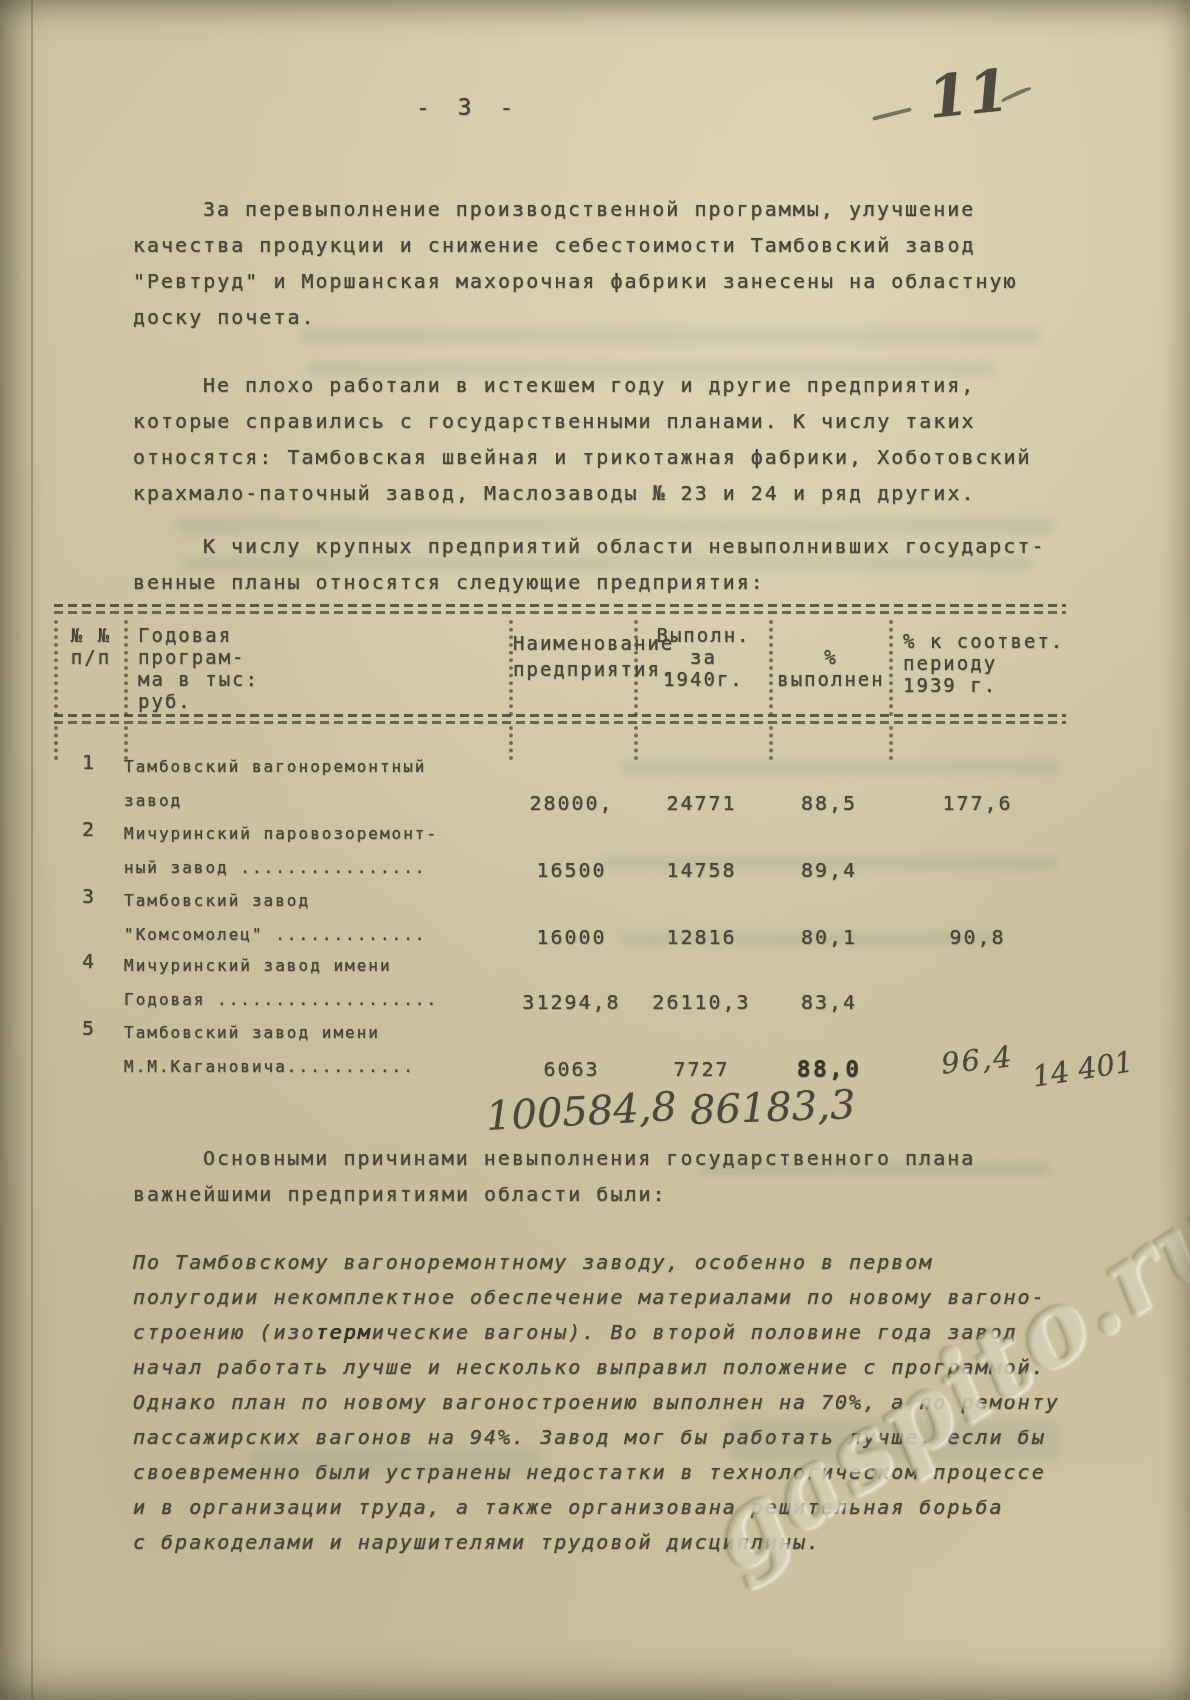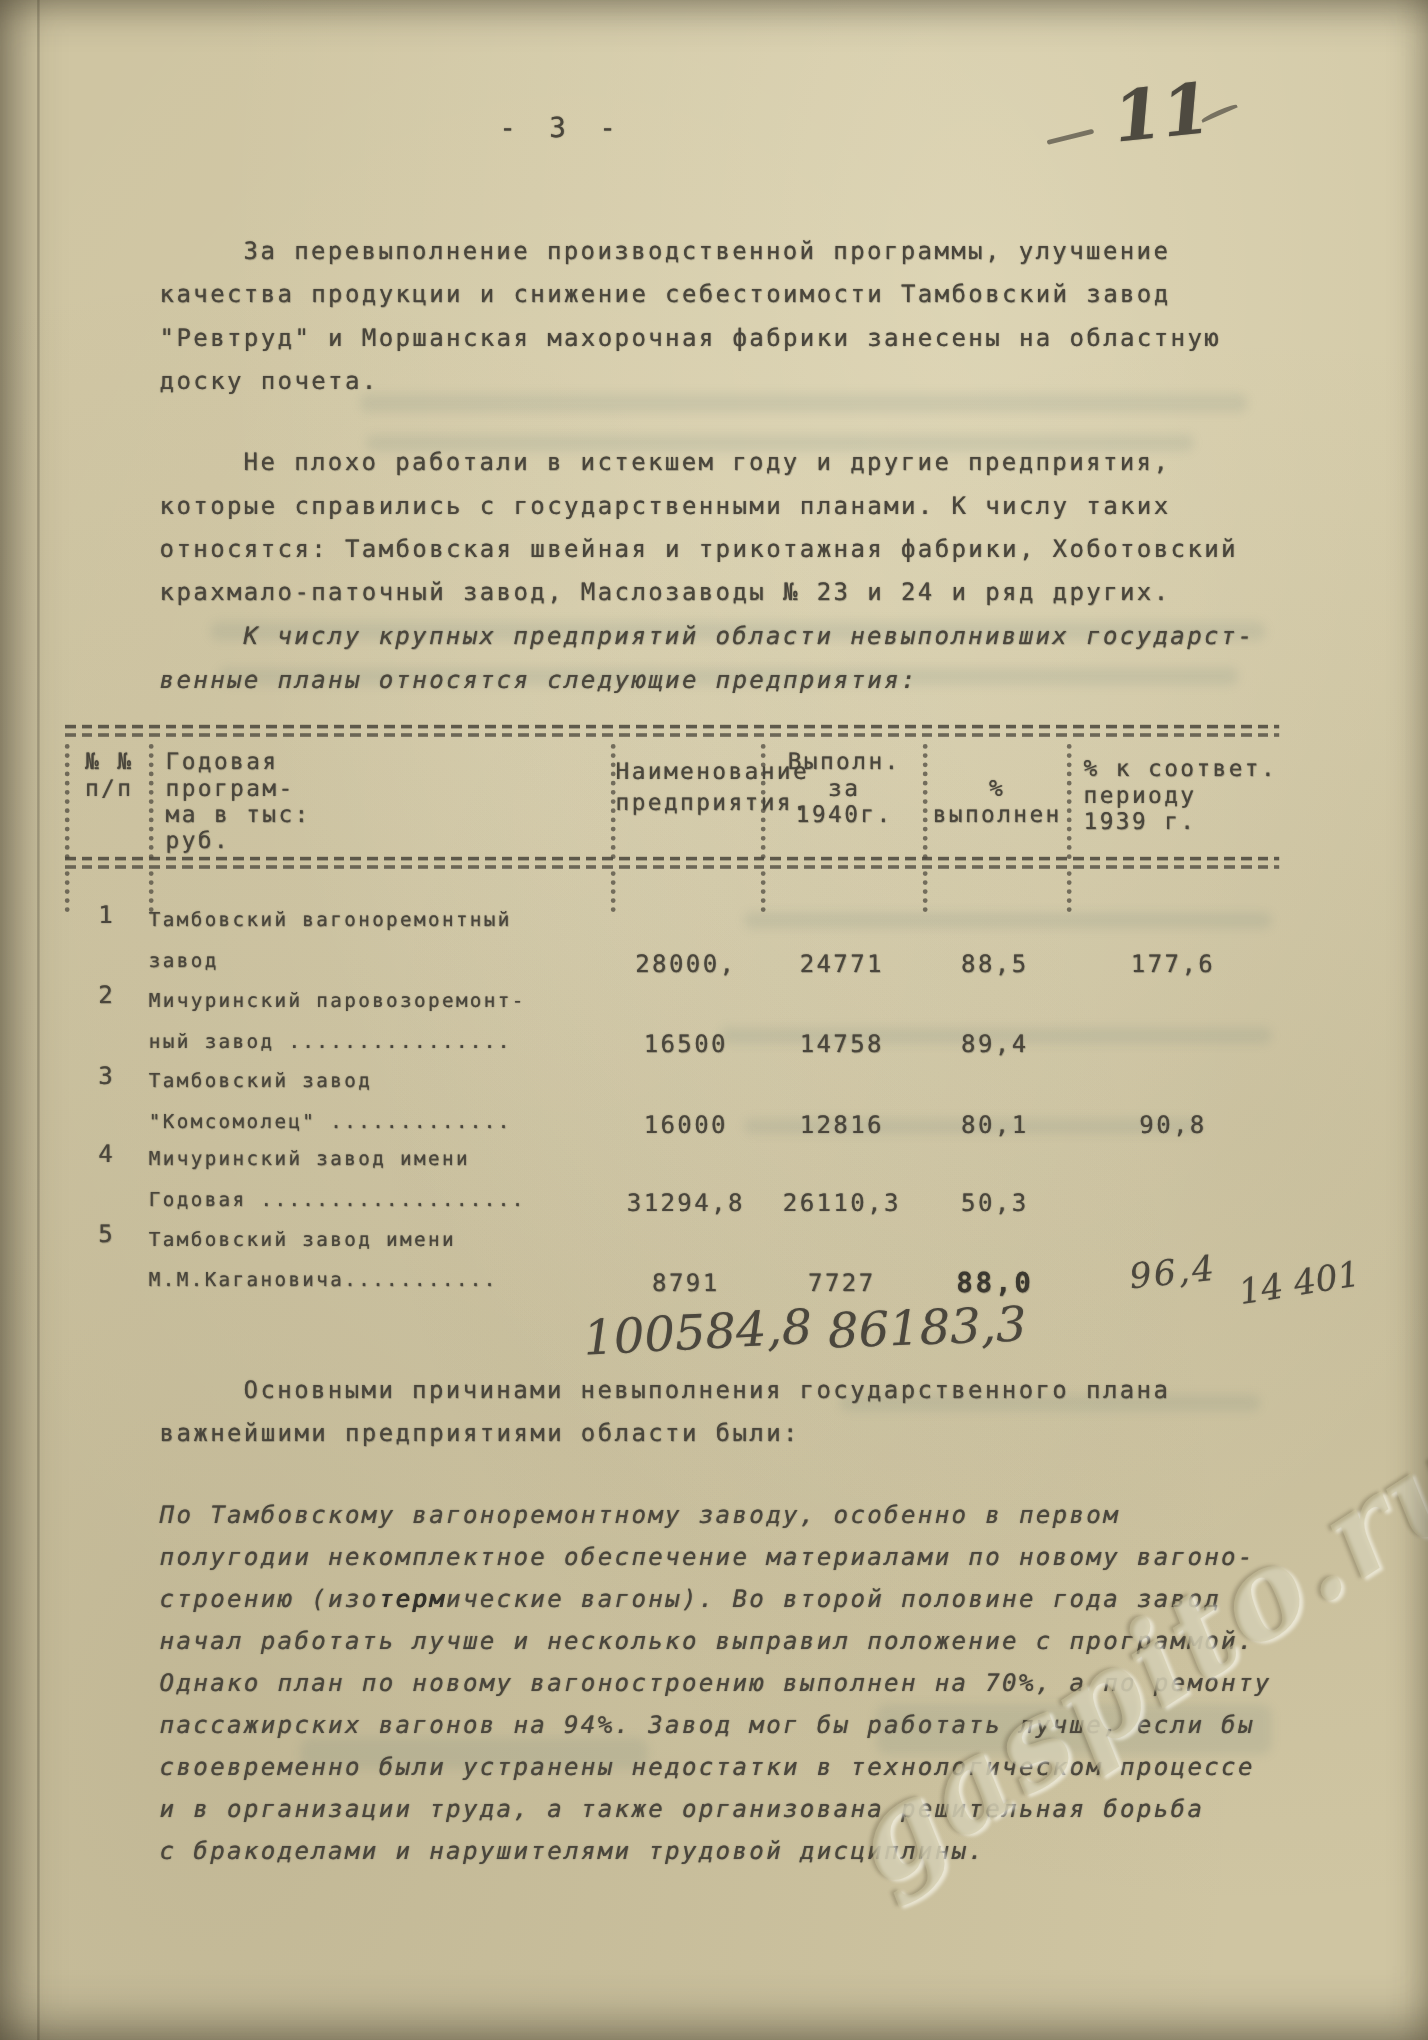--- a/index.html
+++ b/index.html
@@ -85,21 +85,21 @@
   <div class="pencil-stroke" style="left:1000px;top:92px;width:32px;transform:rotate(-24deg);border-radius:50% 50% 0 0;"></div>
 
   <div class="typed para" style="top:191px;">За перевыполнение  производственной программы, улучшение
 качества продукции и снижение себестоимости Тамбовский завод
 "Ревтруд" и Моршанская махорочная фабрики занесены на областную
 доску почета.</div>
   <div class="typed para" style="top:367px;">Не плохо работали в истекшем году и другие предприятия,
 которые справились с государственными планами. К числу таких
 относятся: Тамбовская швейная и трикотажная фабрики, Хоботовский
 крахмало-паточный завод, Маслозаводы № 23 и 24 и ряд других.</div>
-  <div class="typed para" style="top:512px;font-style:italic;">К числу крупных предприятий области невыполнивших государст-
+  <div class="typed para" style="top:528px;">К числу крупных предприятий области невыполнивших государст-
 венные планы относятся следующие предприятия:</div>
 
   <div class="rule" style="top:604px;"></div>
 
   <div class="tgrid typed" style="top:620px;height:96px;">
     <div class="hcell hc-c">№ №
 п/п</div>
     <div class="hcell hc-l">Годовая
 програм-
 ма в тыс:
@@ -156,29 +156,29 @@
     <div class="row-val">80,1</div>
     <div class="row-val">90,8</div>
   </div>
 
   <div class="tgrid typed" style="top:949px;">
     <div class="row-num">4</div>
     <div class="row-name">Мичуринский завод имени
 Годовая ...................</div>
     <div class="row-val">31294,8</div>
     <div class="row-val">26110,3</div>
-    <div class="row-val">50,3</div>
+    <div class="row-val">83,4</div>
     <div class="row-val"></div>
   </div>
 
   <div class="tgrid typed" style="top:1016px;">
     <div class="row-num">5</div>
     <div class="row-name">Тамбовский завод имени
 М.М.Кагановича...........</div>
-    <div class="row-val">8791</div>
+    <div class="row-val">6063</div>
     <div class="row-val">7727</div>
     <div class="row-val"><span class="traced">88,0</span></div>
     <div class="row-val"><span class="hand hand-val">96,4</span></div>
   </div>
 
   <div class="totals">
     <span class="hand total-annual">100584,8</span>
     <span class="hand total-done">86183,3</span>
   </div>
   <span class="hand side-note">14 401</span>

